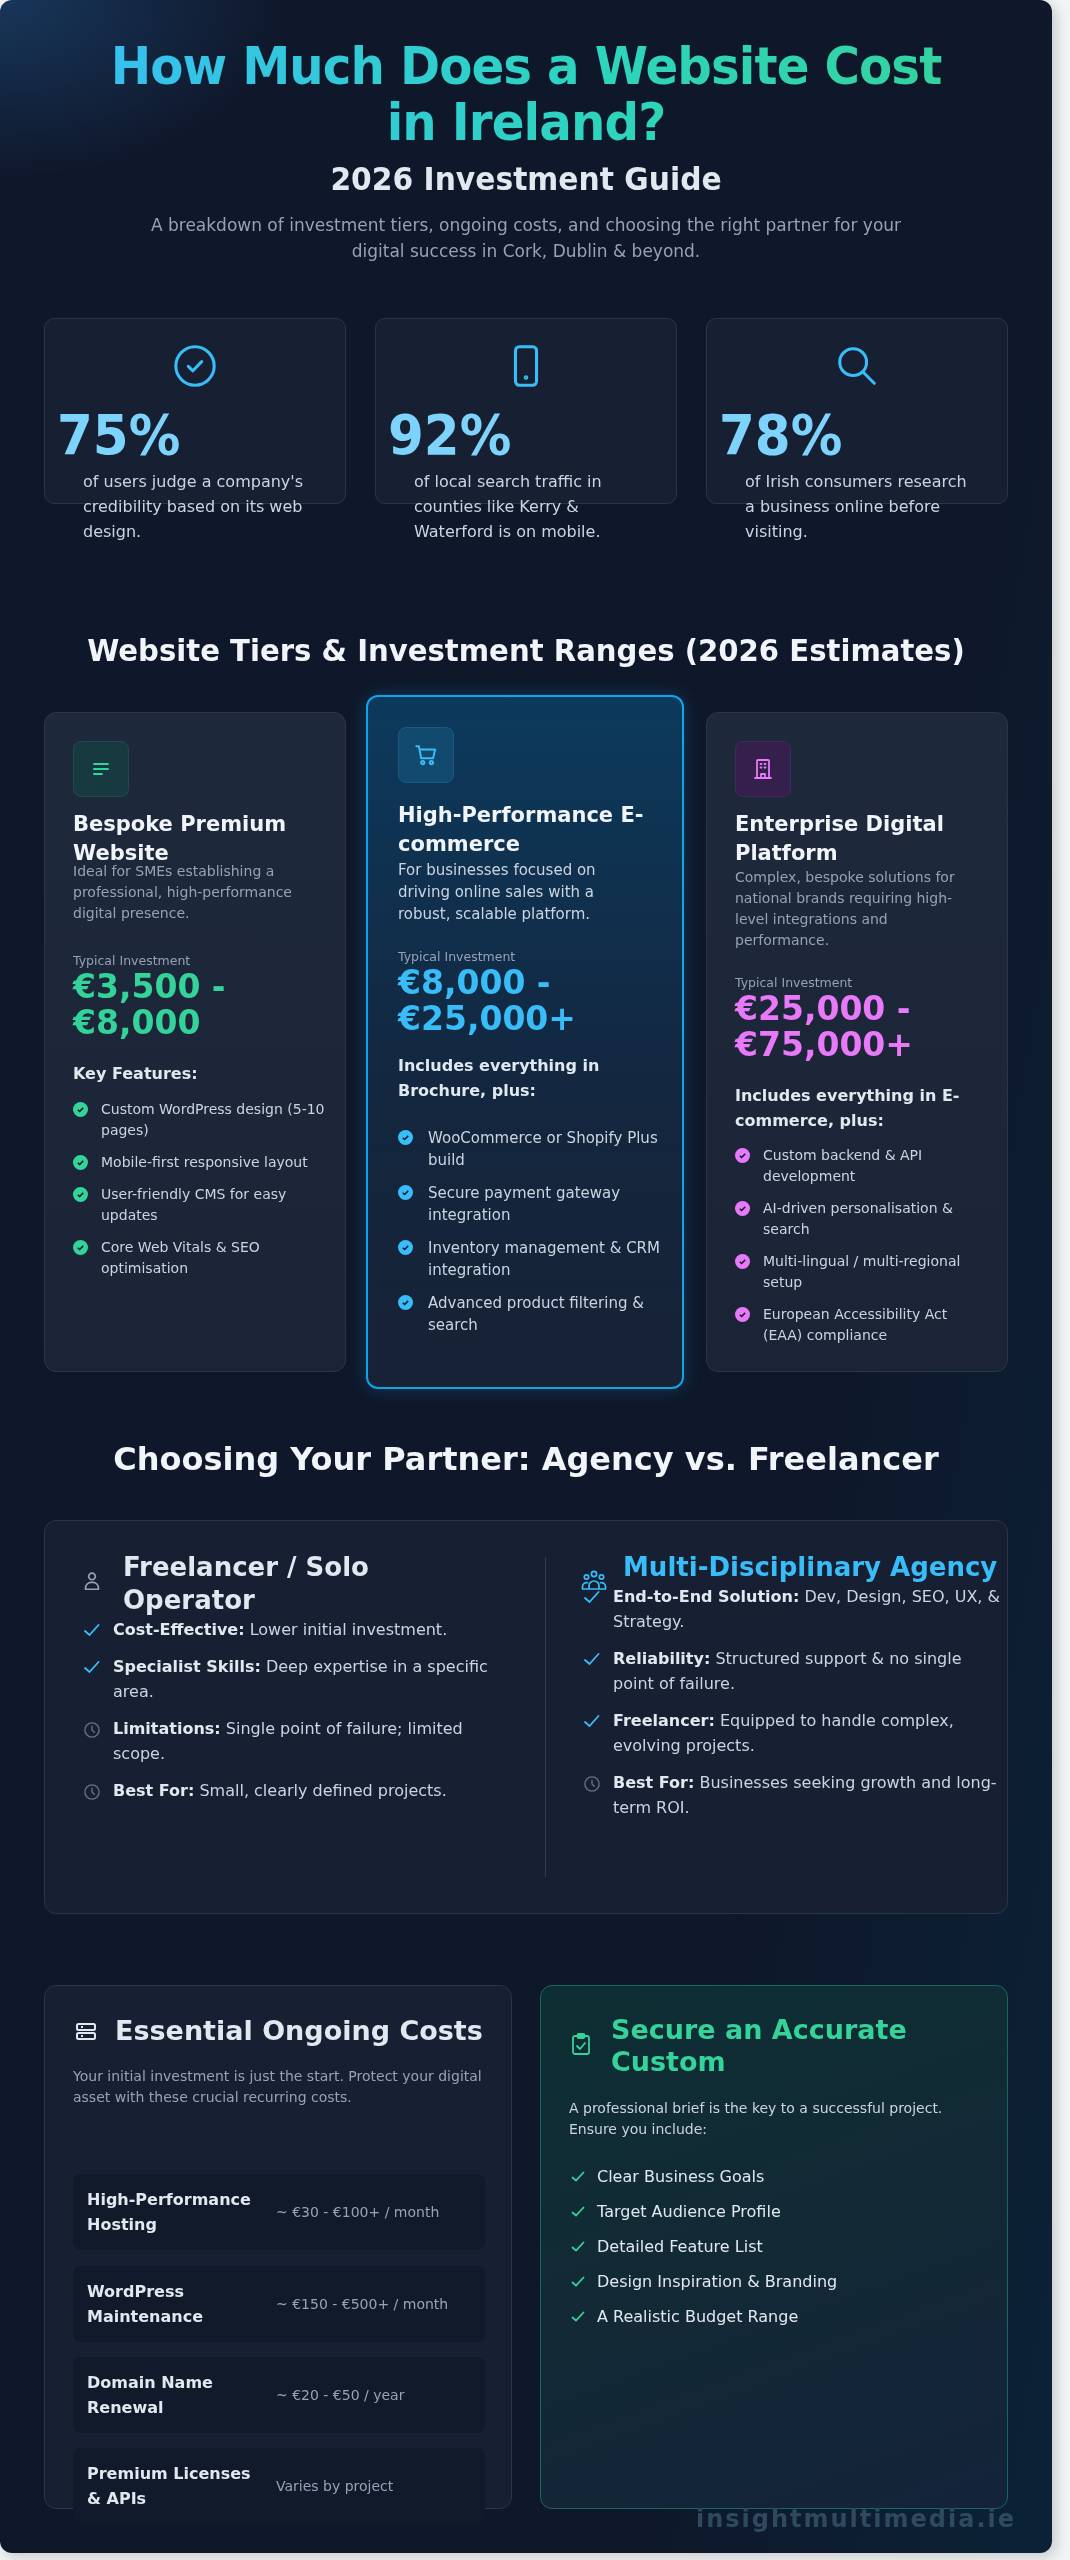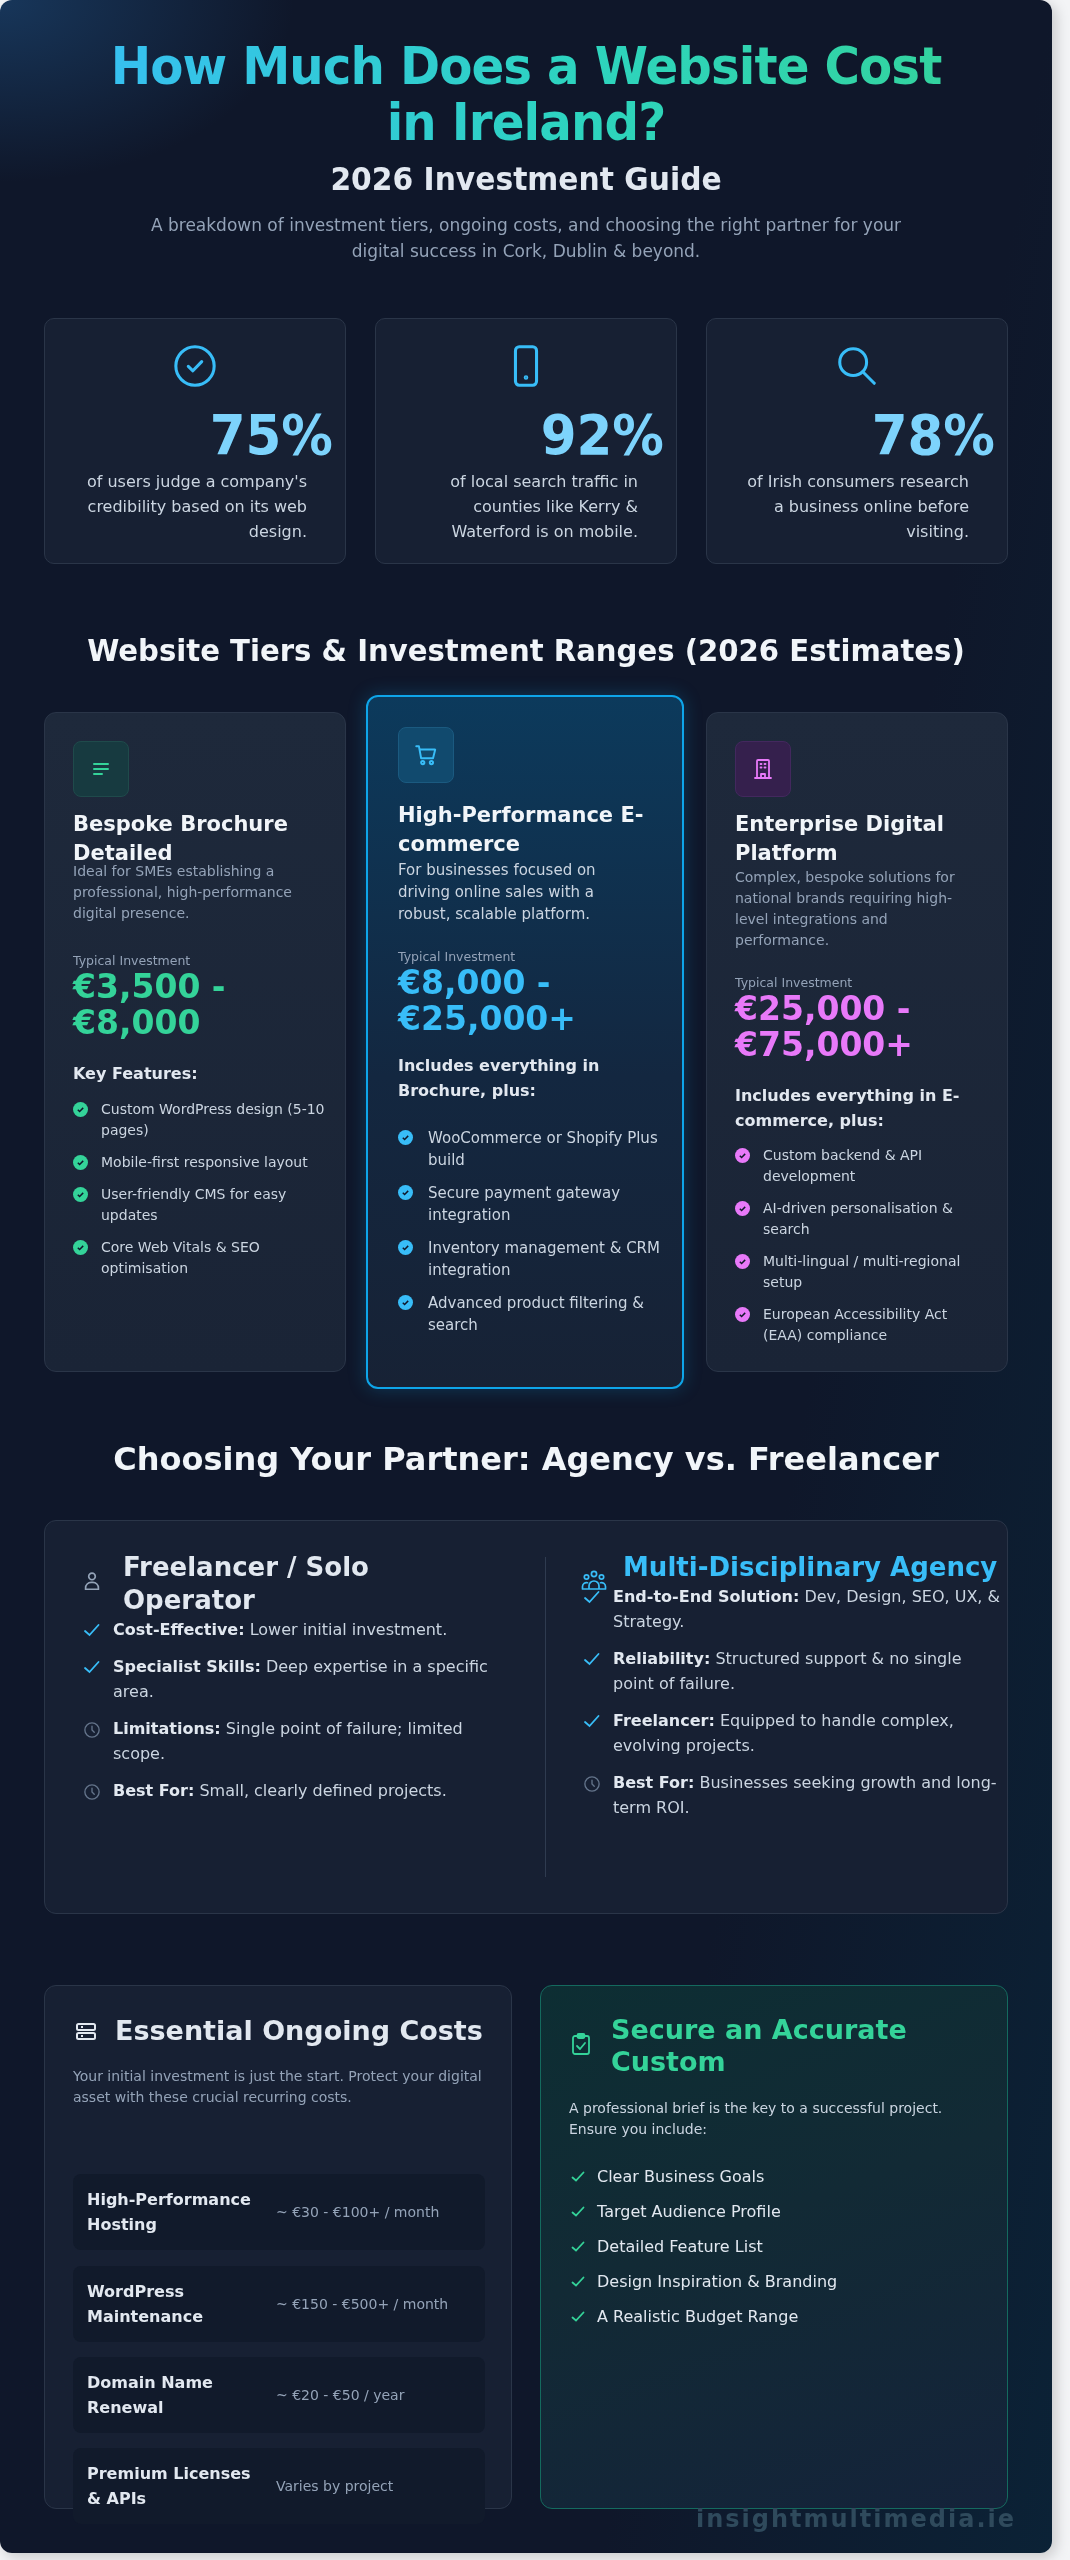--- a/index.html
+++ b/index.html
@@ -30,23 +30,23 @@
     font-size: 32px; font-weight: bold; color: #e2e8f0;
     transform: scaleX(0.93);
   }
   .hero-desc {
     position: absolute; left: 130px; width: 792px; top: 212px; text-align: center;
     font-size: 17px; line-height: 26px; color: #94a3b8;
   }
 
   
   .stat {
-    position: absolute; top: 318px; width: 302px; height: 246px;
+    position: absolute; top: 318px; width: 302px; height: 186px;
     background: #172033; border: 1px solid #2a3548; border-radius: 10px;
-    text-align: right;
+    text-align: left;
   }
   .stat svg { position: absolute; left: 50%; top: 24px; transform: translateX(-50%); }
   .stat-value {
     position: absolute; left: 0; right: 0; top: 84px;
     font-size: 56px; font-weight: bold; color: #7dd3fc; line-height: 64px;
     transform: scaleX(0.92);
   }
   .stat-text {
     position: absolute; left: 38px; right: 38px; top: 150px;
     font-size: 16px; line-height: 25px; color: #cbd5e1;
@@ -199,21 +199,21 @@
   </div>
 
   <div class="section-title" style="top:632px; font-size:31px; transform:scaleX(0.94);">Website Tiers &amp; Investment Ranges (2026 Estimates)</div>
 
   <div class="tier" style="left:44px; top:712px; width:302px; height:660px;">
     <div class="tier-icon" style="top:28px; background:#173a40; border:1px solid #1f4a4b;">
       <svg width="24" height="24" viewBox="0 0 24 24" fill="none" stroke="#34d399" stroke-width="2" stroke-linecap="round">
           <path d="M5 7h14M5 12h14M5 17h8"></path>
         </svg>
     </div>
-    <div class="tier-name" style="top:97px;">Bespoke Brochure Detailed</div>
+    <div class="tier-name" style="top:97px;">Bespoke Premium Website</div>
     <div class="tier-desc" style="top:148px;">Ideal for SMEs establishing a professional, high-performance digital presence.</div>
     <div class="tier-invest-label" style="top:240px;">Typical Investment</div>
     <div class="tier-price" style="top:256px; color:#34d399;">€3,500 - €8,000</div>
     <div class="tier-feat-title" style="top:348px;">Key Features:</div>
     <ul class="tier-features" style="top:386px;">
       <li><span class="ck" style="background:#34d399;">
             <svg width="9" height="9" viewBox="0 0 10 10">
               <path d="M2 5.2l2 2 4-4" stroke="#0f172a" stroke-width="1.6" fill="none"></path>
             </svg>
           </span><span>Custom WordPress design (5-10 pages)</span></li>

